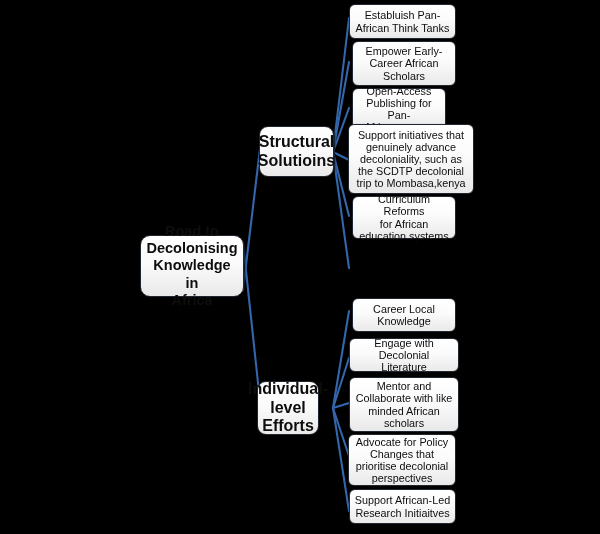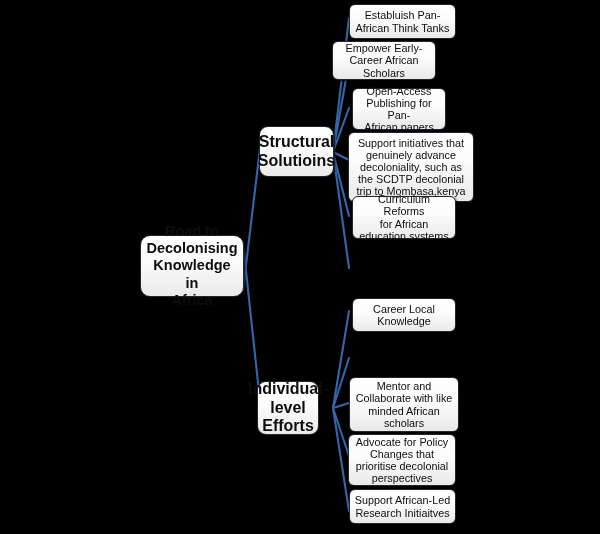--- a/index.html
+++ b/index.html
@@ -111,52 +111,56 @@
     <span class="node-text">Individual-
 level
 Efforts</span>
   </div>
 
   <div class="node node-leaf" style="left:349px; top:4px; width:107px; height:35px;">
     <span class="node-text">Establuish Pan-
 African Think Tanks</span>
   </div>
 
-  <div class="node node-leaf" style="left:332px; top:41px; width:104px; height:39px;justify-content:center;">
+  <div class="node node-leaf" style="left:352px; top:41px; width:104px; height:45px;justify-content:center;">
     <span class="node-text">Empower Early-
 Career African
 Scholars</span>
   </div>
 
   <div class="node node-leaf" style="left:352px; top:88px; width:94px; height:42px;">
     <span class="node-text">Open-Access
 Publishing for Pan-
 African papers</span>
   </div>
 
-  <div class="node node-leaf" style="left:348px; top:124px; width:126px; height:70px;margin-top:8px;">
+  <div class="node node-leaf" style="left:348px; top:124px; width:126px; height:70px;">
     <span class="node-text">Support initiatives that
 genuinely advance
 decoloniality, such as
 the SCDTP decolonial
 trip to Mombasa,kenya</span>
   </div>
 
   <div class="node node-leaf" style="left:352px; top:196px; width:104px; height:43px;">
     <span class="node-text">Curriculum Reforms
 for African
 education systems</span>
   </div>
 
 
   <div class="node node-leaf" style="left:352px; top:298px; width:104px; height:34px;">
     <span class="node-text">Career Local
 Knowledge</span>
   </div>
 
+  <div class="node node-leaf" style="left:349px; top:338px; width:110px; height:34px;">
+    <span class="node-text">Engage with Decolonial
+Literature</span>
+  </div>
 
   <div class="node node-leaf" style="left:349px; top:377px; width:110px; height:55px;">
     <span class="node-text">Mentor and
 Collaborate with like
 minded African
 scholars</span>
   </div>
 
   <div class="node node-leaf" style="left:348px; top:434px; width:108px; height:52px;">
     <span class="node-text">Advocate for Policy

